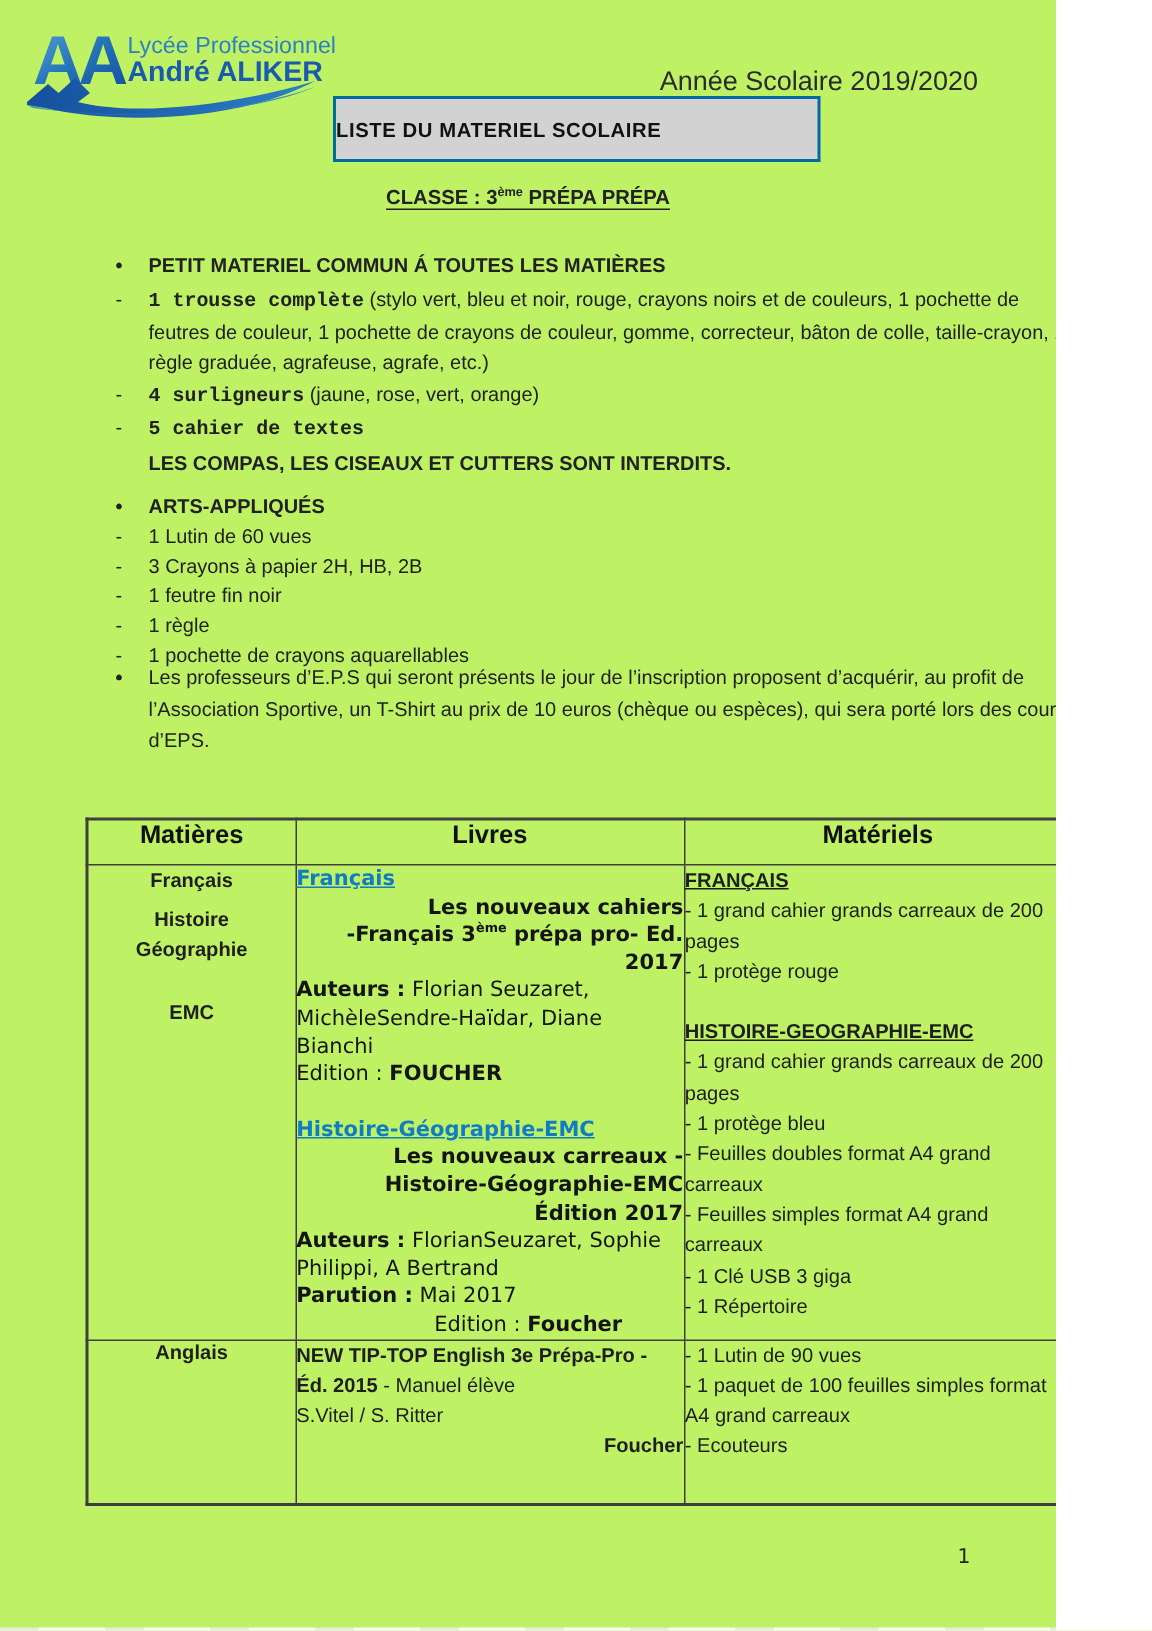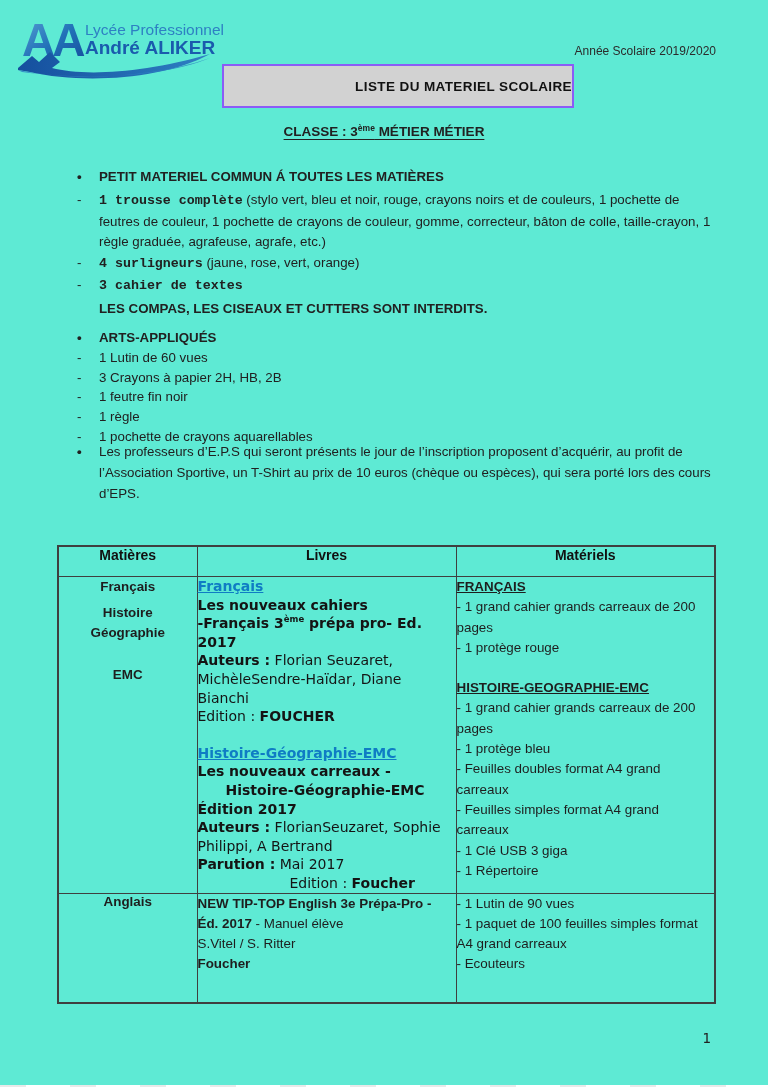--- a/index.html
+++ b/index.html
@@ -1,27 +1,27 @@
 <!DOCTYPE html>
 <html><head>
 <meta charset="utf-8">
 <style>
   html,body{margin:0;padding:0;background:#ffffff;}
   .page{
-    position:relative;width:768px;height:1087px;background:#5eead4;overflow:hidden;
+    position:relative;width:704px;height:1087px;background:#bef264;overflow:hidden;
     font-family:"Liberation Sans",sans-serif;color:#212121;
   }
   
   .logo{position:absolute;left:12px;top:8px;width:215px;height:78px;}
-  .school-year{position:absolute;top:44px;right:52px;font-size:12px;color:#2b2b2b;}
+  .school-year{position:absolute;top:44px;right:52px;font-size:18px;color:#2b2b2b;}
   .title-box{
     position:absolute;left:222px;top:64px;width:321px;height:40px;
-    background:#d2d2d2;border:2px solid #8b5cf6;
-    display:flex;align-items:center;justify-content:flex-end;
-    font-weight:bold;font-size:13.5px;letter-spacing:.4px;color:#111;padding-left:27px;
+    background:#d2d2d2;border:2px solid #0369a1;
+    display:flex;align-items:center;justify-content:flex-start;
+    font-weight:bold;font-size:13.5px;letter-spacing:.4px;color:#111;
   }
   .classe-line{
     position:absolute;left:0;top:124px;width:100%;text-align:center;
     font-weight:bold;font-size:13.5px;
   }
   .classe-line .inner{text-decoration:underline;text-underline-offset:3px;}
   .sup{font-size:8.5px;vertical-align:super;line-height:0;}
   
   .section{position:absolute;left:57px;width:659px;font-size:13.3px;line-height:20.8px;}
   .sec-1{top:167px;}
@@ -36,33 +36,33 @@
   .note-line{padding-left:42px;font-weight:bold;margin-top:2px;}
   .sec-2 .sec-heading{margin-bottom:0px;}
   
   table.mat{
     position:absolute;left:57px;top:545px;width:657px;
     border-collapse:collapse;table-layout:fixed;
     font-size:13.4px;color:#1e1e1e;
   }
   table.mat td,table.mat th{border:1.5px solid #3f3f3f;vertical-align:top;padding:0;}
   table.mat{border:2px solid #3f3f3f;}
-  th.hdr{height:29px;font-size:14px;font-weight:bold;text-align:center;vertical-align:middle;color:#111;}
+  th.hdr{height:29px;font-size:17px;font-weight:bold;text-align:center;vertical-align:middle;color:#111;}
   td.subjects{
     text-align:center;font-weight:bold;padding-top:100px;line-height:20px;font-size:13.4px;
   }
   td.subjects .gap-s{height:6px;}
   td.subjects .gap-l{height:22px;}
   td.subject-single{text-align:center;font-weight:bold;vertical-align:middle;font-size:13.4px;}
   td.livres-cell{
     font-family:"DejaVu Sans",sans-serif;font-size:14px;line-height:18.6px;
     padding:3px 6px 0 8px;color:#141414;
   }
   .book-link{color:#0f7cc4;font-weight:bold;text-decoration:underline;display:inline-block;}
-  .bt{font-weight:bold;}
+  .bt{font-weight:bold;text-align:right;}
   .indent-1{padding-left:28px;}
   .indent-2{padding-left:92px;}
   .book-sep{height:18px;}
   td.mats-cell{padding:6px 6px 0 8px;line-height:20.3px;}
   .mat-head{font-weight:bold;text-decoration:underline;}
   .mat-gap{height:20px;}
   td.livres2-cell{padding:15px 6px 0 8px;line-height:20.3px;}
   td.mats2-cell{padding:15px 6px 0 8px;line-height:20.3px;}
   
   .page-number{position:absolute;top:1030px;right:57px;font-size:13.5px;font-family:"DejaVu Sans",sans-serif;}
@@ -93,39 +93,39 @@
     <path fill="#2e80c3" opacity="0.85" d="M6,62 C60,74 140,70 198,50 C150,70 70,72 10,64 Z"></path>
   </svg>
 
   <div class="school-year">Année Scolaire 2019/2020</div>
 
   <div class="title-box">
     <span>LISTE DU MATERIEL SCOLAIRE</span>
   </div>
 
   <div class="classe-line">
-    <span class="inner"><span>CLASSE : 3</span><span class="sup">ème</span><span> MÉTIER MÉTIER</span></span>
+    <span class="inner"><span>CLASSE : 3</span><span class="sup">ème</span><span> PRÉPA PRÉPA</span></span>
   </div>
 
   <div class="section sec-1">
     <div class="sec-heading">
       <span class="bullet">•</span>
       <span>PETIT MATERIEL COMMUN Á TOUTES LES MATIÈRES</span>
     </div>
     <div class="li li-0">
       <span class="marker">-</span>
       <span class="b">1 trousse complète</span><span> (stylo vert, bleu et noir, rouge, crayons noirs et de couleurs, 1 pochette de feutres de couleur, 1 pochette de crayons de couleur, gomme, correcteur, bâton de colle, taille-crayon, 1 règle graduée, agrafeuse, agrafe, etc.)</span>
     </div>
     <div class="li">
       <span class="marker">-</span>
       <span class="b">4 surligneurs</span><span> (jaune, rose, vert, orange)</span>
     </div>
     <div class="li">
       <span class="marker">-</span>
-      <span class="b">3 cahier de textes</span><span></span>
+      <span class="b">5 cahier de textes</span><span></span>
     </div>
     <div class="note-line">LES COMPAS, LES CISEAUX ET CUTTERS SONT INTERDITS.</div>
   </div>
 
   <div class="section sec-2">
     <div class="sec-heading">
       <span class="bullet">•</span>
       <span>ARTS-APPLIQUÉS</span>
     </div>
     <div class="li">
@@ -213,21 +213,21 @@
         <div>- 1 Clé USB 3 giga</div>
         <div>- 1 Répertoire</div>
       </td>
     </tr>
 
     <tr style="height:110px;">
       <td class="subject-single">
         <span>Anglais</span>
       </td>
       <td class="livres2-cell">
-        <div><span class="bt">NEW TIP-TOP English 3e Prépa-Pro - Éd. 2017</span><span> - Manuel élève</span></div>
+        <div><span class="bt">NEW TIP-TOP English 3e Prépa-Pro - Éd. 2015</span><span> - Manuel élève</span></div>
         <div>S.Vitel / S. Ritter</div>
         <div class="bt">Foucher</div>
       </td>
       <td class="mats2-cell">
         <div>- 1 Lutin de 90 vues</div>
         <div>- 1 paquet de 100 feuilles simples format A4 grand carreaux</div>
         <div>- Ecouteurs</div>
       </td>
     </tr>
   </tbody>

